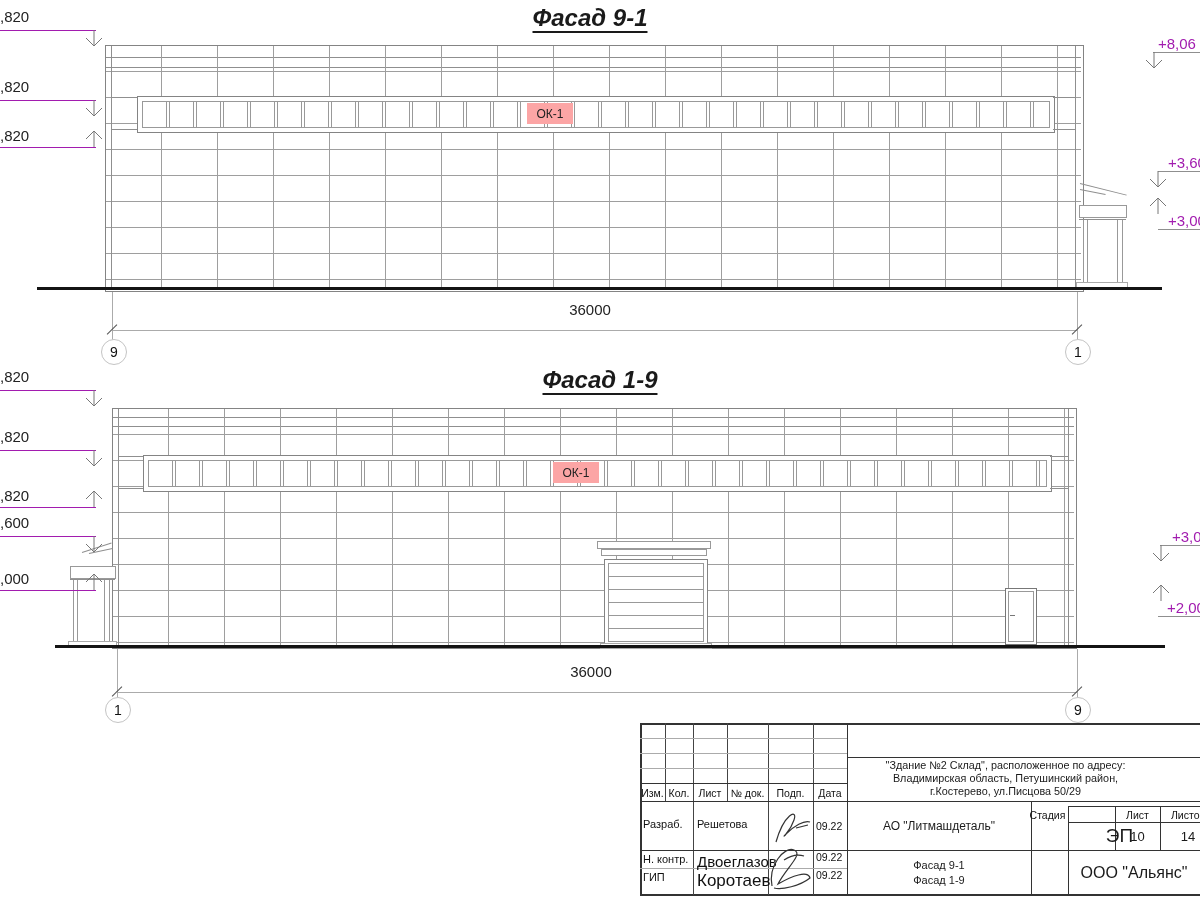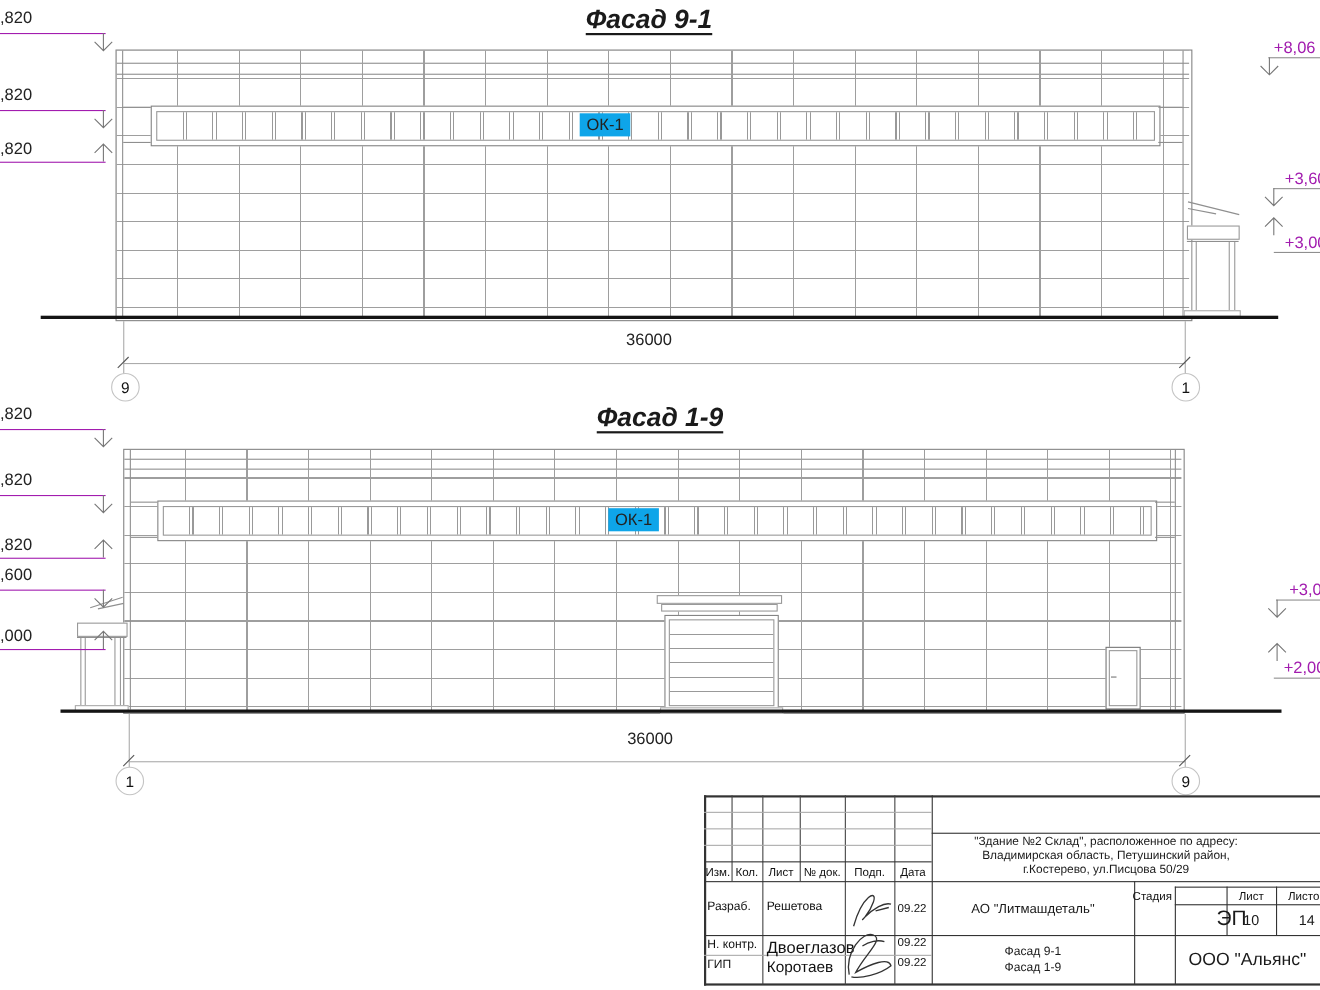--- a/index.html
+++ b/index.html
@@ -13,21 +13,21 @@
   .ctr{display:flex;align-items:center;justify-content:center;text-align:center}
   .ftitle{position:absolute;font-size:24px;font-style:italic;font-weight:600;
           text-decoration:underline;text-underline-offset:5px;text-align:center}
   .bldg{position:absolute;border:1px solid #848484;background:#fff}
   .panelgrid{position:absolute;
     background-image:repeating-linear-gradient(180deg,rgba(0,0,0,0) 0 25px,#9e9e9e 25px 26px),
                      repeating-linear-gradient(90deg,rgba(0,0,0,0) 0 55px,#9e9e9e 55px 56px)}
   .strip{position:absolute;background:#fff;border:1px solid #848484}
   .mull{position:absolute;left:4px;right:4px;top:4px;bottom:4px;border:1px solid #999;
     background-image:repeating-linear-gradient(90deg,rgba(0,0,0,0) 0 23px,#999 23px 24px,rgba(0,0,0,0) 24px 26px,#999 26px 27px)}
-  .oklabel{position:absolute;background:#0ea5e9;font-size:15px;color:#222;
+  .oklabel{position:absolute;background:#fca5a5;font-size:12px;color:#222;
            display:flex;align-items:center;justify-content:center}
   .post{position:absolute;border-left:1px solid #999;border-right:1px solid #999;background:#fff}
   .box{position:absolute;border:1px solid #999;background:#fff}
   .ground{position:absolute;background:#141414}
   .dimtext{font-size:15px;color:#222;text-align:center}
   .tick{position:absolute;width:14px;height:1px;background:#555;transform:rotate(-45deg)}
   .axc{position:absolute;width:24px;height:24px;border:1px solid #c4c4c4;border-radius:50%;
        background:#fff;display:flex;align-items:center;justify-content:center;font-size:14px;color:#111}
   .elab{position:absolute;width:96px;height:22px;font-size:15px;color:#222;border-bottom:1px solid #a21caf}
   .elab.h20{height:20px}
@@ -212,21 +212,21 @@
   <div class="tbt ctr" style="left:768px;top:786px;width:45px;height:14px">Подп.</div>
   <div class="tbt ctr" style="left:813px;top:786px;width:34px;height:14px">Дата</div>
 
   <div class="tbt" style="left:643px;top:818px;font-size:11px">Разраб.</div>
   <div class="tbt" style="left:697px;top:818px;font-size:11px">Решетова</div>
   <div class="tbt" style="left:816px;top:820px">09.22</div>
   <div class="tbt" style="left:643px;top:853px;font-size:11px">Н. контр.</div>
   <div class="tbt" style="left:697px;top:853px;font-size:15px">Двоеглазов</div>
   <div class="tbt" style="left:816px;top:851px">09.22</div>
   <div class="tbt" style="left:643px;top:871px;font-size:11px">ГИП</div>
-  <div class="tbt" style="left:697px;top:871px;font-size:14px">Коротаев</div>
+  <div class="tbt" style="left:697px;top:871px;font-size:17px">Коротаев</div>
   <div class="tbt" style="left:816px;top:869px">09.22</div>
 
   <svg class="sig" style="left:770px;top:804px" width="44" height="46">
     <path d="M6 38 C14 10 28 4 24 16 C20 28 10 36 16 30 C24 22 34 16 40 18 M26 24 L38 21" stroke="#333" stroke-width="1.2" fill="none"></path>
   </svg>
   <svg class="sig" style="left:764px;top:842px" width="52" height="52">
     <path d="M8 44 C4 24 20 4 30 8 C40 12 22 26 14 42 C28 34 44 28 46 36 C36 44 18 48 10 46 M20 18 C26 14 34 12 40 14" stroke="#333" stroke-width="1.2" fill="none"></path>
   </svg>
 
   <div class="hl dk" style="left:847px;top:757px;width:353px"></div>

